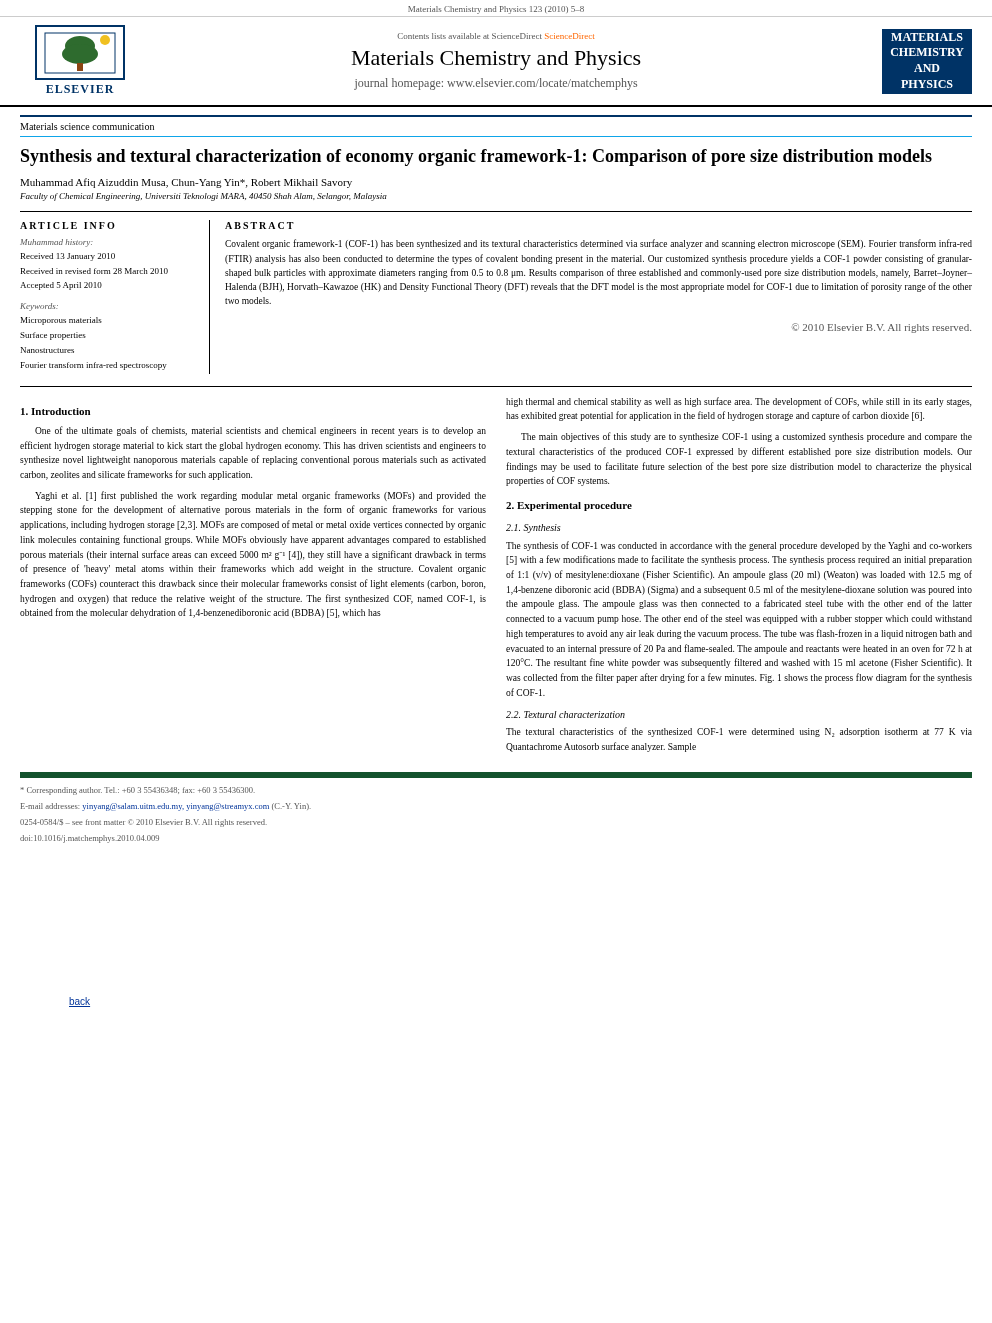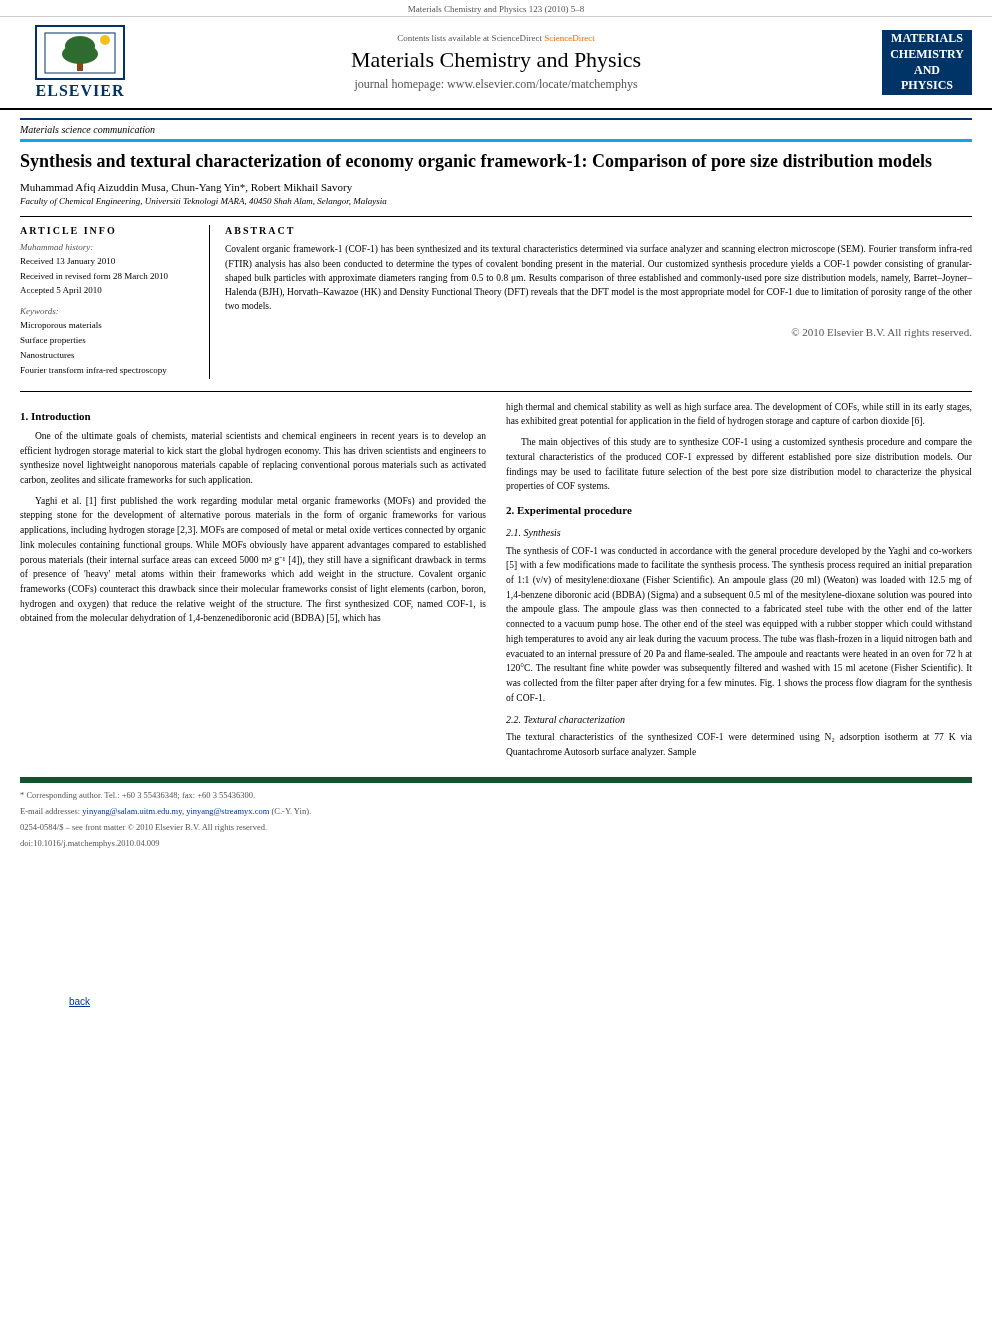--- a/index.html
+++ b/index.html
@@ -52,21 +52,21 @@
       position: relative;
       overflow: hidden;
     }
 
     .elsevier-logo-box svg {
       width: 80px;
       height: 50px;
     }
 
     .elsevier-text {
-      font-size: 16px;
+      font-size: 12px;
       font-weight: bold;
       color: #003366;
       letter-spacing: 1px;
       margin-top: 2px;
     }
 
     .journal-header-center {
       flex: 1;
       text-align: center;
     }
@@ -120,24 +120,23 @@
     }
 
     
     .main-content {
       padding: 0 20px;
     }
 
     
     .article-type {
       font-size: 10px;
-      font-style: italic;
       color: #000;
       border-top: 2px solid #003366;
-      border-bottom: 3px solid #0ea5e9;
+      border-bottom: 1px solid #0ea5e9;
       padding: 4px 0;
       margin-top: 8px;
     }
 
     
     .article-title {
       font-size: 18px;
       font-weight: bold;
       color: #000;
       margin-top: 8px;

